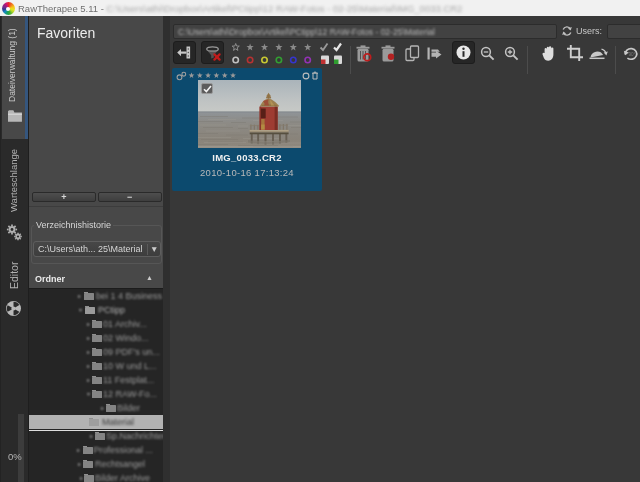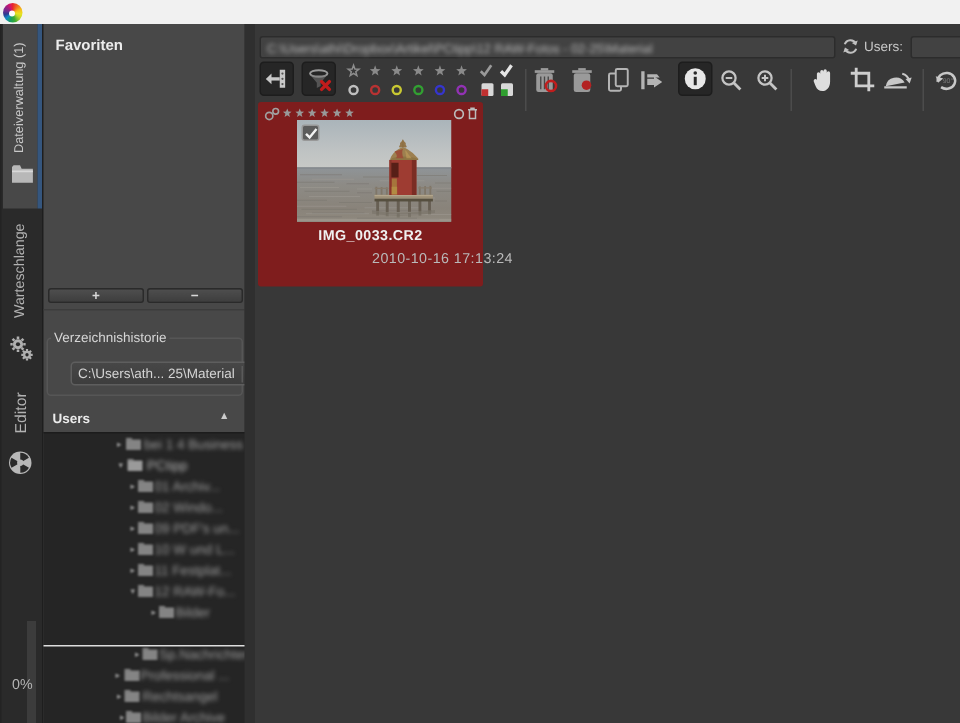--- a/index.html
+++ b/index.html
@@ -21,30 +21,30 @@
   #tab-active { left:1px; top:0px; width:22.5px; height:123px; background:#484848; }
   #tab-blue { left:23.5px; top:0px; width:3.5px; height:123px; background:#35567e; }
   .vtext { transform:rotate(180deg); writing-mode:vertical-rl; font-size:9px; color:#b2b2b2; white-space:nowrap; }
   #vt1 { left:6px; top:7.5px; height:78px; font-size:8.5px; color:#c8c8c8;}
   #vt2 { left:7px; top:132px; height:64px; font-size:9.5px; }
   #vt3 { left:7px; top:239px; height:34px; font-size:10.5px; }
   #progcol { left:17px; top:398px; width:6px; height:68px; background:#3c3c3c; }
   #proglabel { left:7px; top:434.5px; font-size:9.5px; color:#b5b5b5; }
 
   #leftpanel { left:28px; top:16px; width:135px; height:466px; background:#484848; border-left:1px solid #1e1e1e; }
-  #favhead { left:8px; top:9px; font-size:10px; font-weight:bold; color:#ececec; }
+  #favhead { left:8px; top:9px; font-size:14px; font-weight:normal; color:#ececec; }
   #favbox { left:2px; top:20px; width:131px; height:154px; background:#252525; border:1px solid #1c1c1c; }
   .favitem { left:1px; font-size:9.5px; color:#c8c8c8; white-space:nowrap;}
   .favic { width:8px; height:10px; display:inline-block; vertical-align:-2px; }
   #plusminus { left:3px; top:176px; width:130px; height:10px; }
   .pmbtn { top:0; height:10px; background:linear-gradient(#4e4e4e,#3e3e3e); border:1px solid #2a2a2a; border-radius:2px; color:#d8d8d8; font-size:9px; font-weight:bold; text-align:center; line-height:8px;}
   #divider1 { left:0px; top:190px; width:135px; height:1px; background:#3c3c3c; }
   #vhlabel { left:5px; top:204px; font-size:9px; color:#d6d6d6; background:#484848; padding:0 2px; z-index:2; }
   #vhframe { left:2px; top:209px; width:131px; height:39px; border:1px solid #565656; border-radius:3px; }
-  #combo { left:4px; top:224.5px; width:128px; height:16.5px; background:linear-gradient(#474747,#3d3d3d); border:1px solid #5e5e5e; border-radius:3px; color:#d4d4d4; font-size:9px; line-height:14.5px; padding-left:4px; white-space:nowrap; overflow:hidden;margin-left:14px;}
+  #combo { left:4px; top:224.5px; width:128px; height:16.5px; background:linear-gradient(#474747,#3d3d3d); border:1px solid #5e5e5e; border-radius:3px; color:#d4d4d4; font-size:9px; line-height:14.5px; padding-left:4px; white-space:nowrap; overflow:hidden;}
   #combosep { left:113px; top:2px; width:1px; height:11px; background:#5a5a5a; }
   #comboarrow { left:116px; top:0px; height:14.5px; line-height:14.5px; font-size:8.5px; color:#cccccc;}
   #ordhead { left:6px; top:258px; font-size:9px; font-weight:bold; color:#ececec; }
   #ordarrow { left:117px; top:258px; font-size:7px; color:#cccccc; }
   #treebox { left:0px; top:272px; width:135px; height:194px; background:#252525; border-top:1px solid #1c1c1c; }
   .trow { position:absolute; left:0; width:135px; height:14px; font-size:9px; color:#9b9b9b; }
   .trow .ar { position:absolute; top:3px; font-size:6px; color:#9a9a9a; filter:blur(0.8px); }
   .trow .fo { position:absolute; top:4px; width:10px; height:6.5px; filter:blur(0.7px); background:#848484; border-radius:0.5px; }
   .trow .fo:before { content:""; position:absolute; left:0; top:-1.5px; width:4px; height:1.5px; background:#8f8f8f; }
   .trow .tx { position:absolute; top:1.5px; white-space:nowrap; }
@@ -57,33 +57,34 @@
   #main { left:170px; top:16px; width:470px; height:466px; background:#383838; }
   #pathbox { left:3px; top:7.5px; width:384px; height:15px; background:#424242; border:1px solid #2c2c2c; border-radius:2px; }
   #pathtext { left:4px; top:2px; font-size:8.5px; color:#b8b8b8; white-space:nowrap;}
   #suchelabel { left:406px; top:9.5px; font-size:9px; color:#c8c8c8; }
   #searchbox { left:437px; top:7.5px; width:45px; height:15px; background:#424242; border:1px solid #2c2c2c; border-radius:2px; }
 
   .tbtn { background:#262626; border:1px solid #1d1d1d; border-radius:3px; }
   #tb { left:0; top:24px; width:470px; height:44px; }
   .sep { position:absolute; top:6px; width:1px; height:28px; background:#4c4c4c; }
 
-  #cell { left:2px; top:52px; width:150px; height:123px; background:#7f1d1d; border-radius:2px;}
+  #cell { left:2px; top:52px; width:150px; height:123px; background:#0c4a6e; border-radius:2px;}
   #chk { left:28.5px; top:15px; width:12px; height:11px; background:#5c5c5c; border:1px solid #989898; border-radius:2px; color:#f5f5f5; font-size:9px; line-height:10px; text-align:center;}
   #fname { left:0; top:83.5px; width:150px; text-align:center; font-size:9.5px; font-weight:bold; color:#f0f0f0; letter-spacing:0.3px;}
-  #fdate { left:0; top:99px; width:150px; text-align:center; font-size:9.5px; color:#b9b9b9; letter-spacing:0.3px;margin-left:48px;}
+  #fdate { left:0; top:99px; width:150px; text-align:center; font-size:9.5px; color:#b9b9b9; letter-spacing:0.3px;}
   #fexif { left:-10px; top:110.5px; width:170px; text-align:center; font-size:9.5px; color:#b9b9b9; letter-spacing:0.2px;}
 </style>
 </head>
 <body>
 <div id="app">
 
   <div id="titlebar" class="abs">
     <div id="logo" class="abs"></div>
     <div id="logoc" class="abs"></div>
+    <div id="title-main" class="abs">RawTherapee 5.11 - <span id="title-path" class="blur2">C:\Users\athi\Dropbox\Artikel\PCtipp\12 RAW-Fotos - 02-25\Material\IMG_0033.CR2</span></div>
   </div>
 
   <div id="tabstrip" class="abs">
     <div id="tab-active" class="abs"></div>
     <div id="tab-blue" class="abs"></div>
     <div id="vt1" class="abs vtext">Dateiverwaltung (1)</div>
     <svg class="abs" style="left:6.5px;top:93px" width="15" height="14" viewBox="0 0 14 12" preserveAspectRatio="none">
       <path d="M0 2 L0 11 L13 11 L13 3 L6 3 L5 1 L1 1 Z" fill="#b8b8b8"></path>
       <path d="M0 4.5 L13 4.5" stroke="#d8d8d8" stroke-width="1"></path>
     </svg>
@@ -138,21 +139,21 @@
       <div class="pmbtn abs" style="left:0;width:64px">+</div>
       <div class="pmbtn abs" style="left:65.5px;width:64.5px">−</div>
     </div>
     <div id="divider1" class="abs"></div>
     <div id="vhframe" class="abs"></div>
     <div id="vhlabel" class="abs">Verzeichnishistorie</div>
     <div id="combo" class="abs">C:\Users\ath... 25\Material
       <div id="combosep" class="abs"></div>
       <div id="comboarrow" class="abs">▼</div>
     </div>
-    <div id="ordhead" class="abs">Users</div>
+    <div id="ordhead" class="abs">Ordner</div>
     <div id="ordarrow" class="abs">▲</div>
     <div id="treebox" class="abs">
       <div class="trow" style="top:0px">
           <span class="ar" style="left:49px">▸</span>
           <span class="fo" style="left:55px"></span>
           <span class="tx blur" style="left:67px">bei 1 4 Business</span>
         </div>
       <div class="trow" style="top:14px">
           <span class="ar" style="left:50px">▾</span>
           <span class="fo" style="left:56px;background:#9a9a9a"></span>
@@ -185,20 +186,24 @@
         </div>
       <div class="trow" style="top:98px">
           <span class="ar" style="left:58px">▾</span>
           <span class="fo" style="left:63px"></span>
           <span class="tx blur" style="left:74px">12 RAW-Fo...</span>
         </div>
       <div class="trow" style="top:112px">
           <span class="ar" style="left:72px">▸</span>
           <span class="fo" style="left:77px"></span>
           <span class="tx blur" style="left:88px">Bilder</span>
+        </div>
+      <div id="selrow" class="trow">
+          <span class="fo" style="left:60px;background:#9e9e9e"></span>
+          <span class="tx" style="left:73px;filter:blur(0.8px)">Material</span>
         </div>
       <div id="selline"></div>
       <div class="trow" style="top:140px">
           <span class="ar" style="left:61px">▸</span>
           <span class="fo" style="left:66px"></span>
           <span class="tx blur" style="left:77px">Sp.Nachrichten</span>
         </div>
       <div class="trow" style="top:154px">
           <span class="ar" style="left:48px">▸</span>
           <span class="fo" style="left:53.5px"></span>

